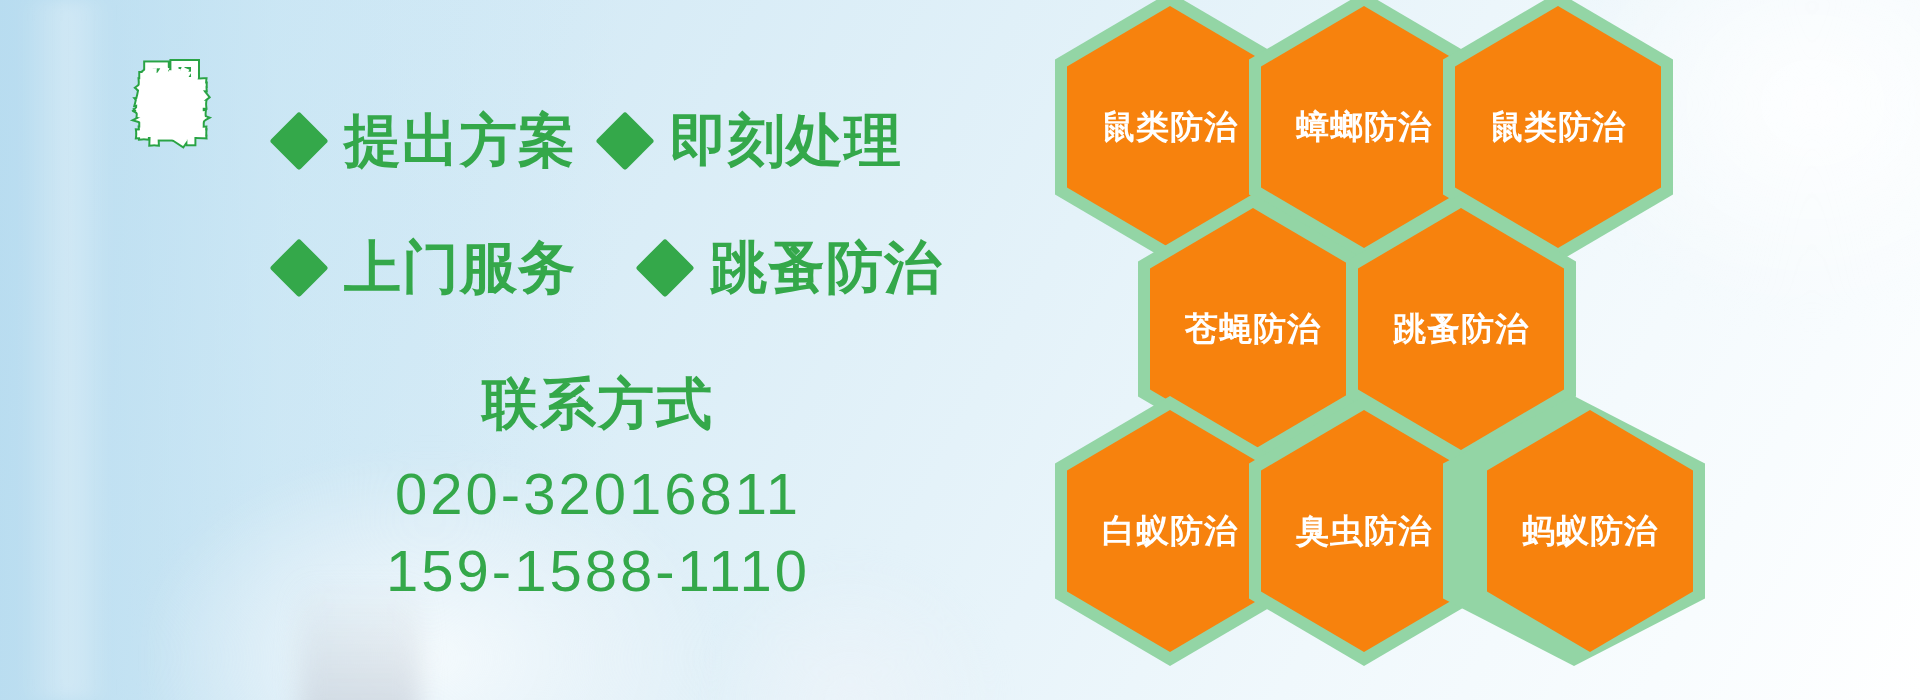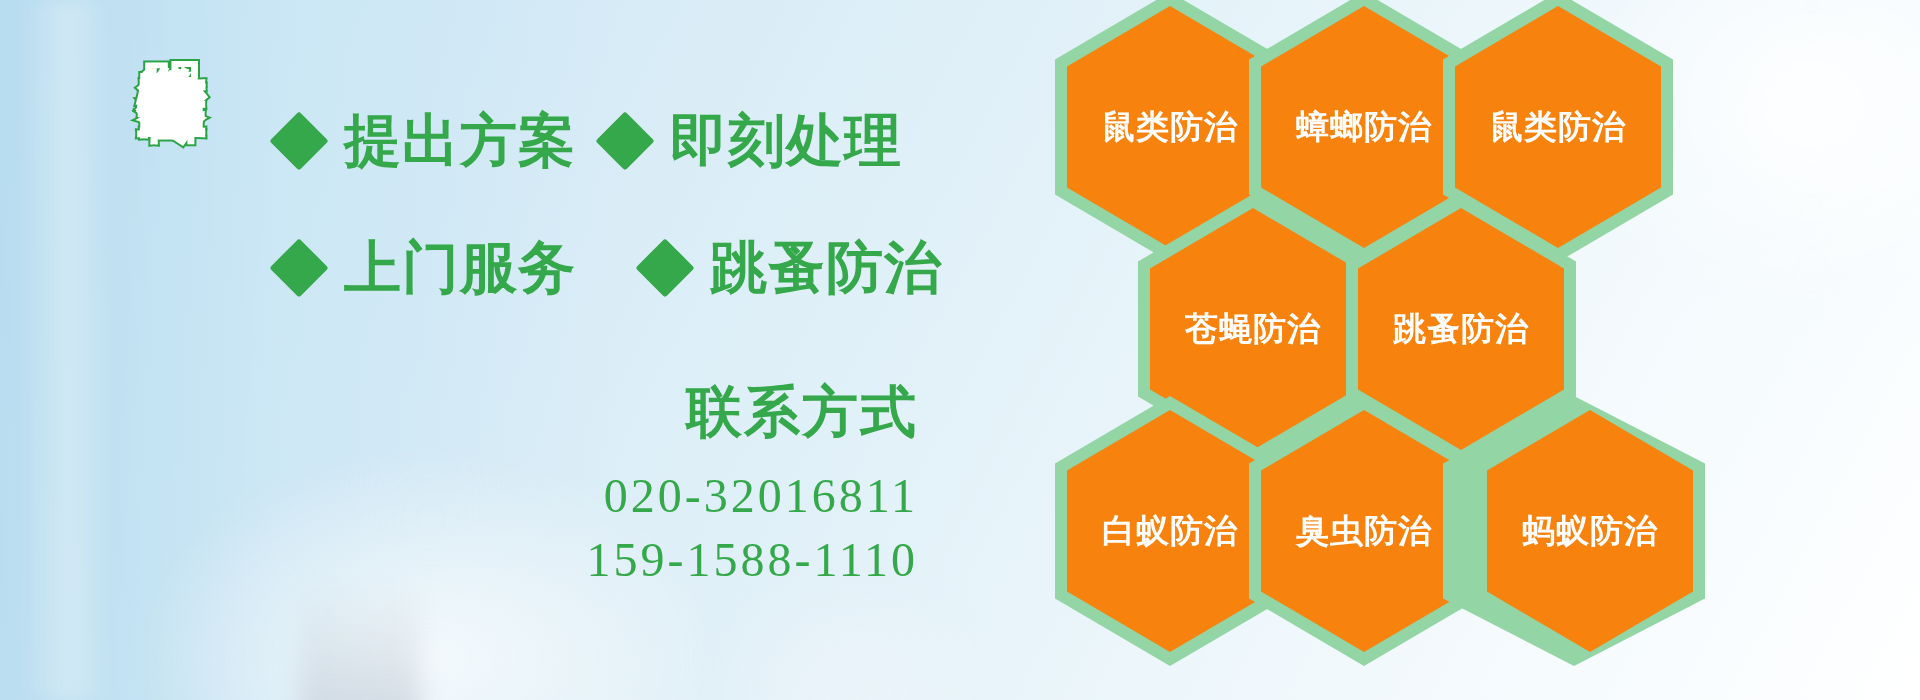--- a/index.html
+++ b/index.html
@@ -101,38 +101,38 @@
     font-weight: 700;
     color: #34a84a;
     letter-spacing: 1px;
     white-space: nowrap;
   }
 
   
   .contact {
     position: absolute;
     left: 278px;
-    top: 380px;
+    top: 372px;
     width: 640px;
-    text-align: right;
+    text-align: center;
   }
   .contact-heading {
     font-size: 56px;
     font-weight: 700;
     color: #34a84a;
     letter-spacing: 2px;
     line-height: 1.15;
   }
   .contact-phone {
-    font-size: 48px;
+    font-size: 58px;
     font-weight: 400;
     color: #34a84a;
     letter-spacing: 3px;
     line-height: 1.32;
-    font-family: Liberation Serif, serif;
+    font-family: Liberation Sans, sans-serif;
   }
   .contact-phone.first { margin-top: 20px; }
 
   
   .hex-grid {
     position: absolute;
     left: 1055px;
     top: 0;
     width: 620px;
     height: 700px;

